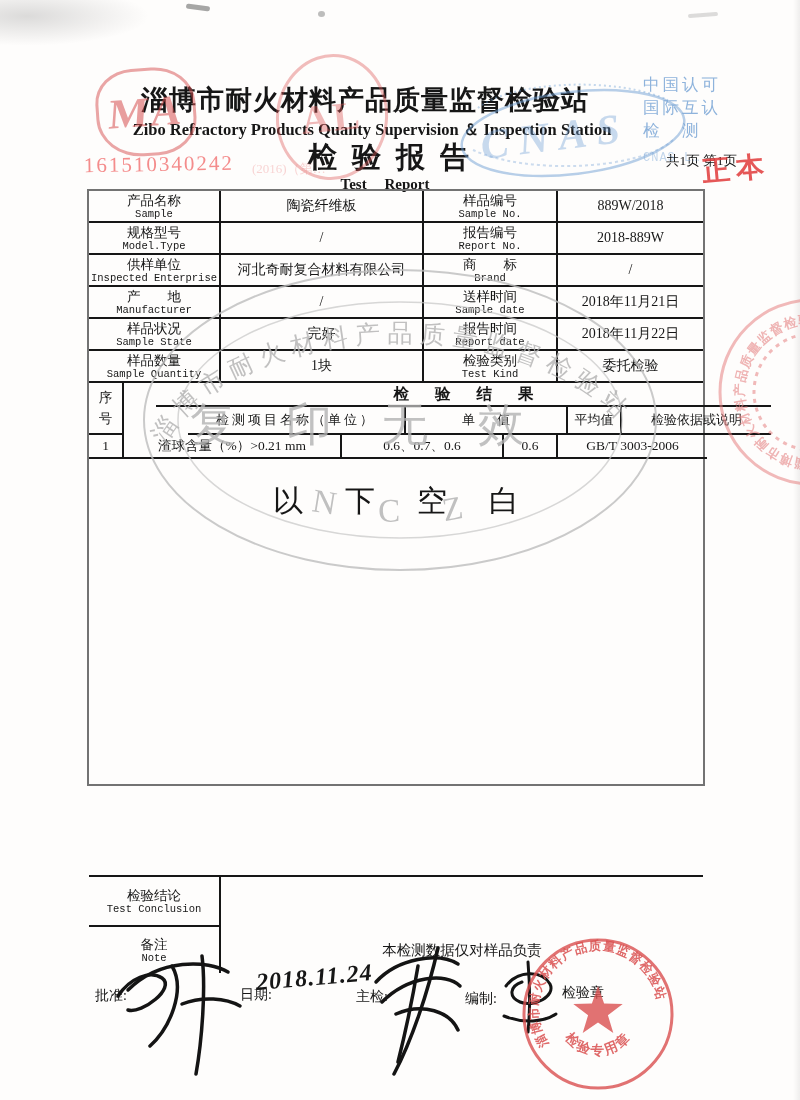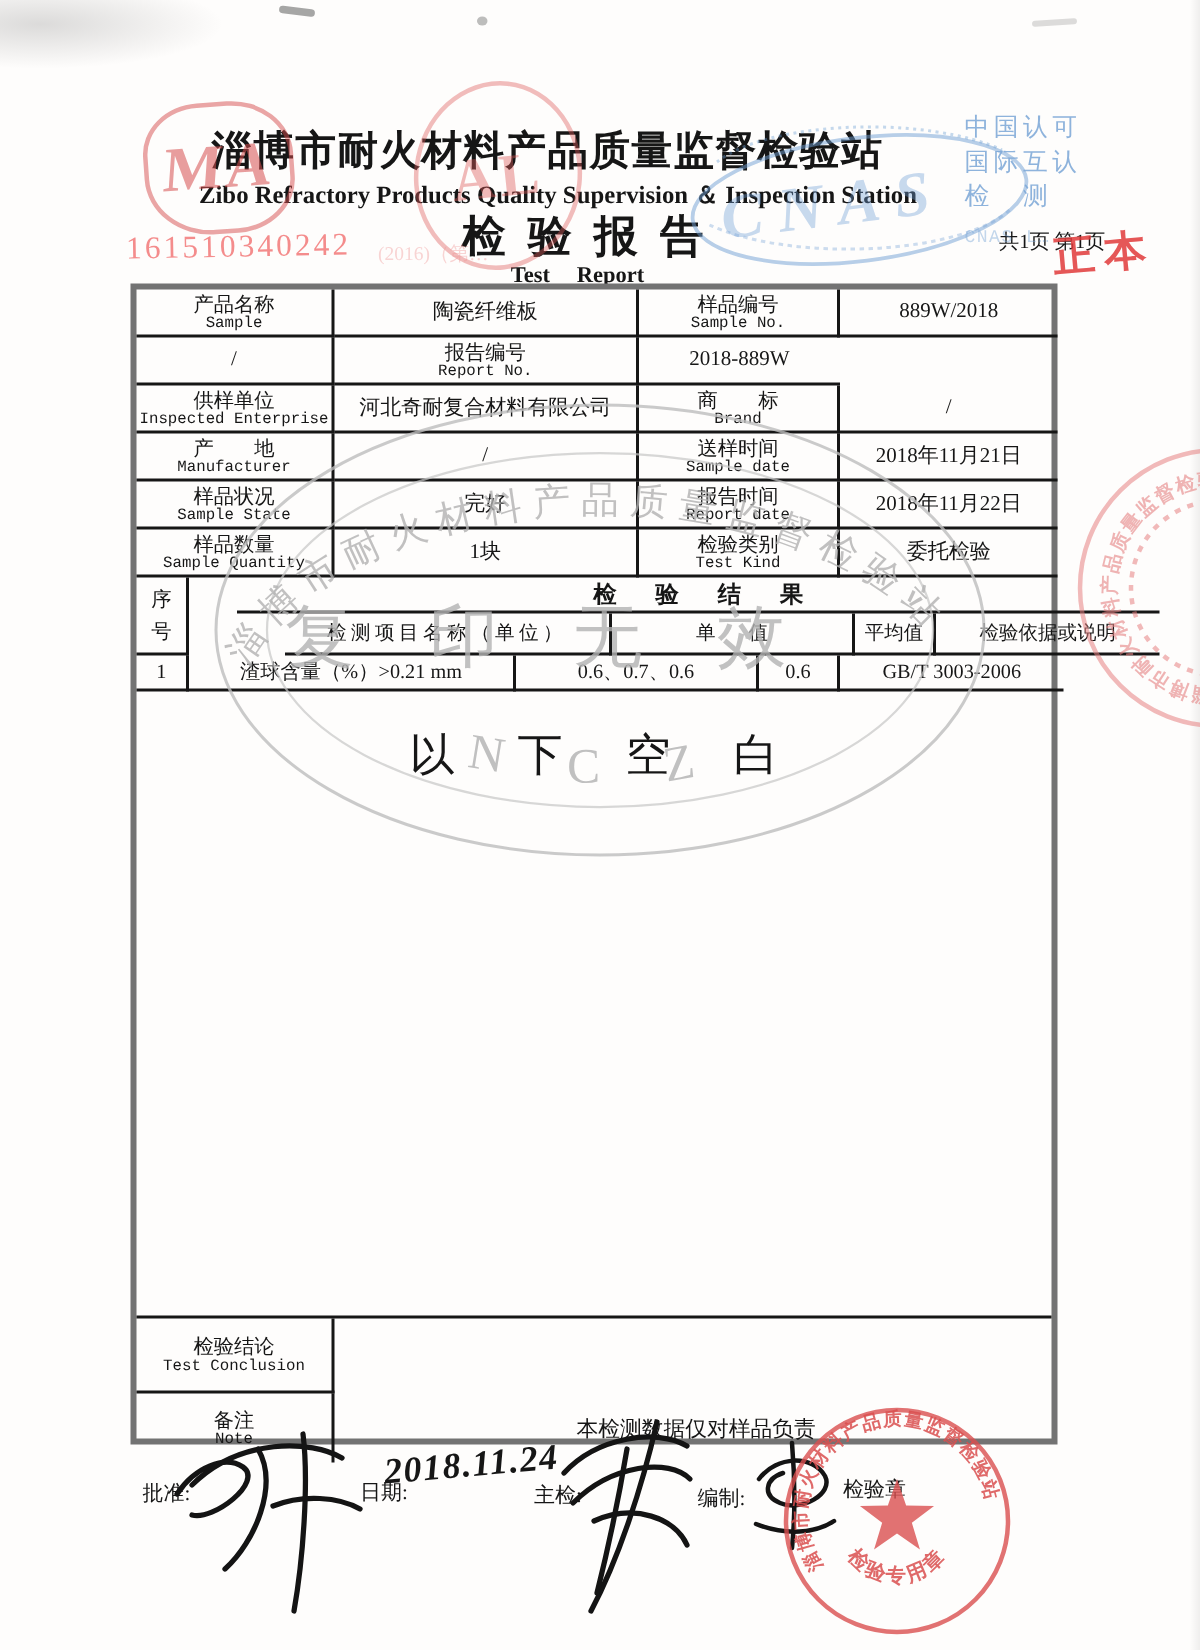--- a/index.html
+++ b/index.html
@@ -56,22 +56,22 @@
   .wm-letters { font-size:33px; letter-spacing:44px; fill:#b6b6b6; opacity:.85; font-family:"Liberation Serif",serif; }
 
   .seal-circle { fill:none; stroke:rgba(217,79,79,.8); stroke-width:3; }
   .seal-arc { font-size:12.5px; letter-spacing:1px; fill:rgba(217,79,79,.85); font-weight:bold; }
   .seal-bottom { font-size:13.5px; letter-spacing:2px; fill:rgba(217,79,79,.85); font-weight:bold; }
   .seal-star { fill:rgba(217,79,79,.8); }
   .edge-circle { fill:none; stroke:rgba(230,130,130,.55); stroke-width:3; }
   .edge-arc { font-size:13px; letter-spacing:1px; fill:rgba(228,130,130,.6); font-weight:bold; }
 
   
-  .doc-table { position:absolute; left:87px; top:189px; width:618px; height:774px;
-    border:4px solid #737373; background:transparent; }
+  .doc-table { position:absolute; left:87px; top:189px; width:618px; height:597px;
+    border:2px solid #737373; background:transparent; }
   .row { display:grid; }
   .info-row { grid-template-columns:132px 203px 134px 145px; height:32px; }
   .cell { border-right:2px solid #161616; border-bottom:2px solid #161616;
     display:flex; flex-direction:column; align-items:center; justify-content:center; overflow:visible; }
   .cell.last { border-right:none; }
   .lbl-cn { font-size:13.5px; line-height:15px; white-space:pre; }
   .lbl-en { font-size:10.5px; line-height:12px; white-space:nowrap;
     font-family:"Liberation Mono","DejaVu Sans Mono",monospace; }
   .val { font-size:14px; white-space:nowrap; }
 
@@ -158,20 +158,24 @@
       <div class="cell">
         <span class="lbl-cn">样品编号</span>
         <span class="lbl-en">Sample No.</span>
       </div>
       <div class="cell last">
           <span class="val">889W/2018</span>
         </div>
     </div>
 
     <div class="row info-row">
+      <div class="cell">
+        <span class="lbl-cn">规格型号</span>
+        <span class="lbl-en">Model.Type</span>
+      </div>
       <div class="cell">
           <span class="val">/</span>
         </div>
       <div class="cell">
         <span class="lbl-cn">报告编号</span>
         <span class="lbl-en">Report No.</span>
       </div>
       <div class="cell last">
           <span class="val">2018-889W</span>
         </div>

